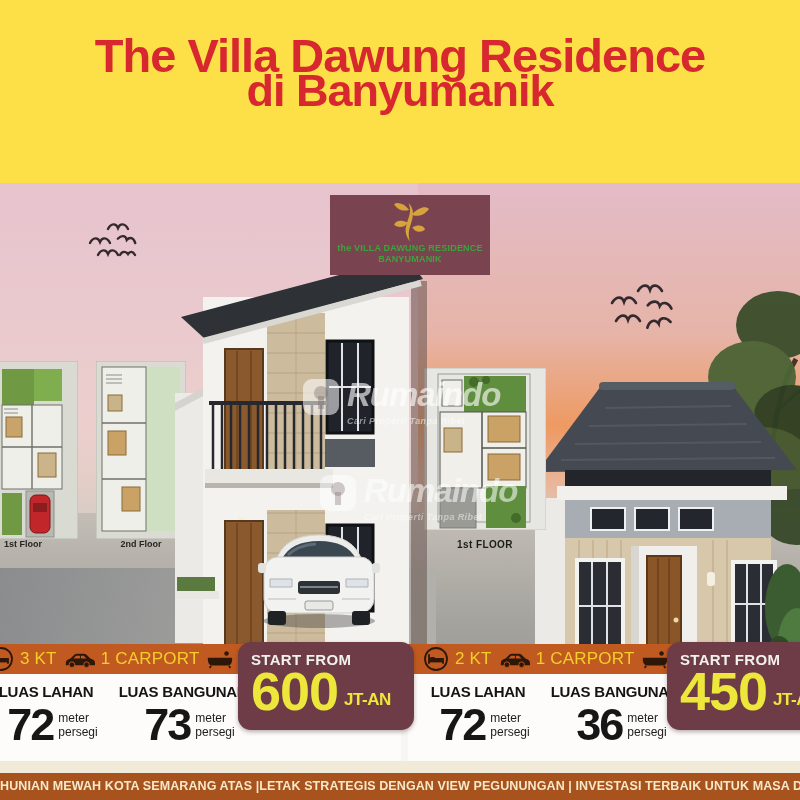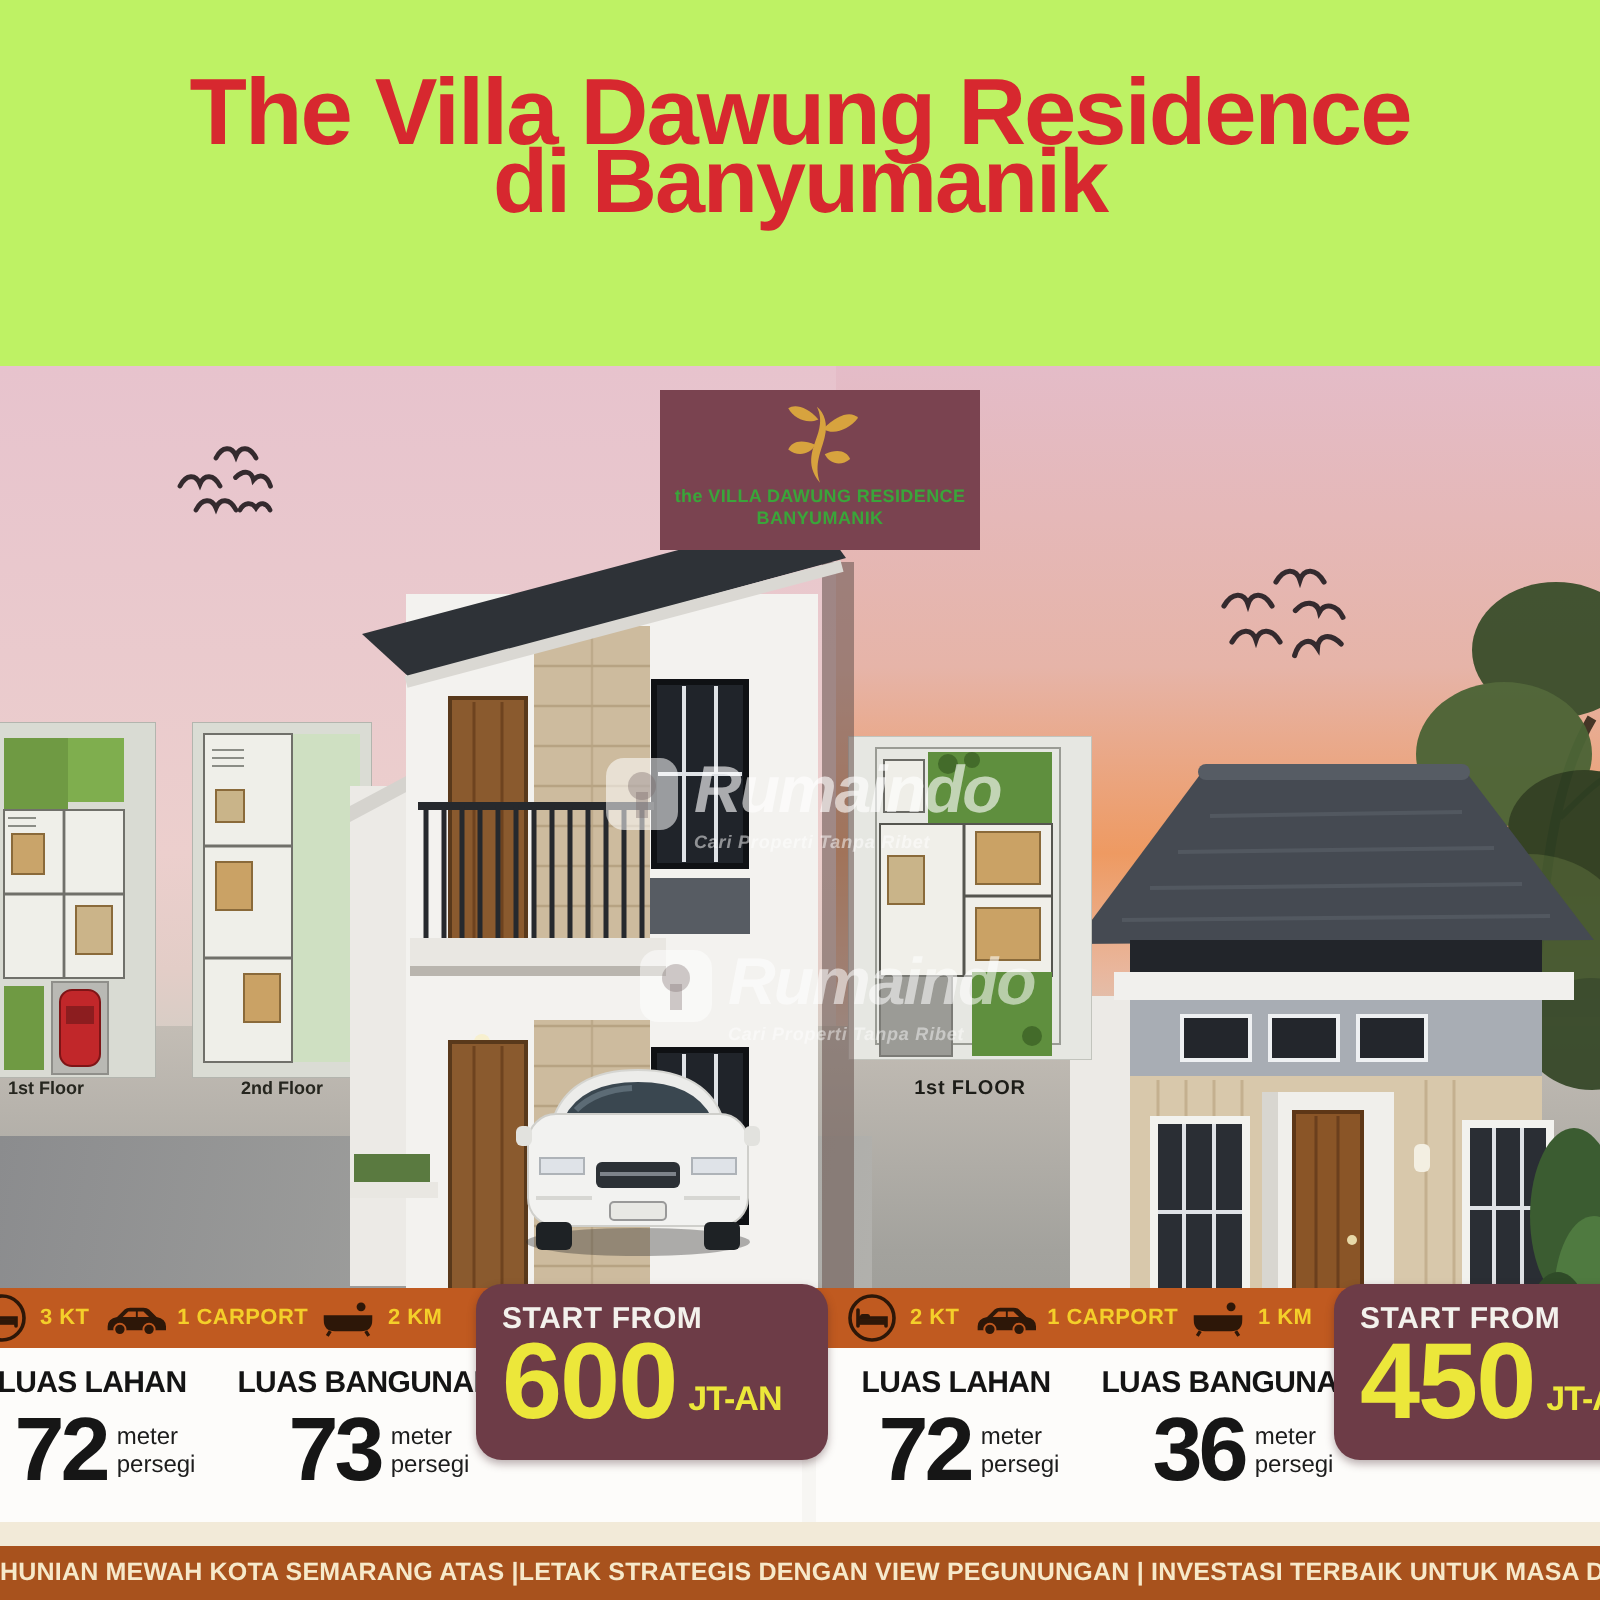--- a/index.html
+++ b/index.html
@@ -1,17 +1,17 @@
 <!DOCTYPE html>
 <html><head>
 <meta charset="utf-8">
 <style>
   html,body{margin:0;padding:0;}
   body{font-family:"Liberation Sans",sans-serif;background:#fff;}
-  #canvas{position:relative;width:800px;height:800px;overflow:hidden;background:#bef264;}
+  #canvas{position:relative;width:800px;height:800px;overflow:hidden;background:#fde047;}
   .abs{position:absolute;}
 
   
   .title-line{left:0;width:800px;text-align:center;font-weight:bold;color:#d7282f;
     letter-spacing:-1px;line-height:1.0;}
   #title1{top:32px;font-size:47px;}
   #title2{top:68px;font-size:45px;}
   #contact{top:134px;left:0;width:800px;text-align:center;font-weight:bold;color:#101010;
     font-size:35px;letter-spacing:-1px;}
 
@@ -46,21 +46,21 @@
   #plan-mid-label{font-size:10px;color:#1d1d18;letter-spacing:.4px;}
 
   
   .spec-card{top:644px;height:118px;}
   #card-left{left:-14px;width:416px;}
   #card-right{left:408px;width:392px;}
   .spec-bar{position:absolute;left:0;top:0;right:0;height:30px;background:#c05a20;
     display:flex;align-items:center;gap:6px;color:#2d1708;}
   #card-left .spec-bar{padding-left:2px;}
   #card-right .spec-bar{padding-left:15px;}
-  .spec-label{color:#f4cf2a;font-weight:bold;font-size:11px;letter-spacing:.2px;white-space:nowrap;}
+  .spec-label{color:#f4cf2a;font-weight:normal;font-size:17px;letter-spacing:.2px;white-space:nowrap;}
   .spec-icon{flex:none;display:block;}
   .card-body{position:absolute;left:0;top:30px;right:0;bottom:0;background:#fdfcfa;
     display:flex;align-items:flex-start;}
   #card-left .card-body{padding-left:0;}
   #card-right .card-body{padding-left:10px;}
   .size-col{display:flex;flex-direction:column;align-items:center;padding-top:9px;}
   .size-col.c1{width:120px;}
   .size-col.c2{width:150px;margin-left:2px;}
   .size-title{font-size:15px;font-weight:bold;color:#141414;letter-spacing:-.3px;white-space:nowrap;}
   .size-row{display:flex;align-items:center;margin-top:5px;padding-left:13px;}

